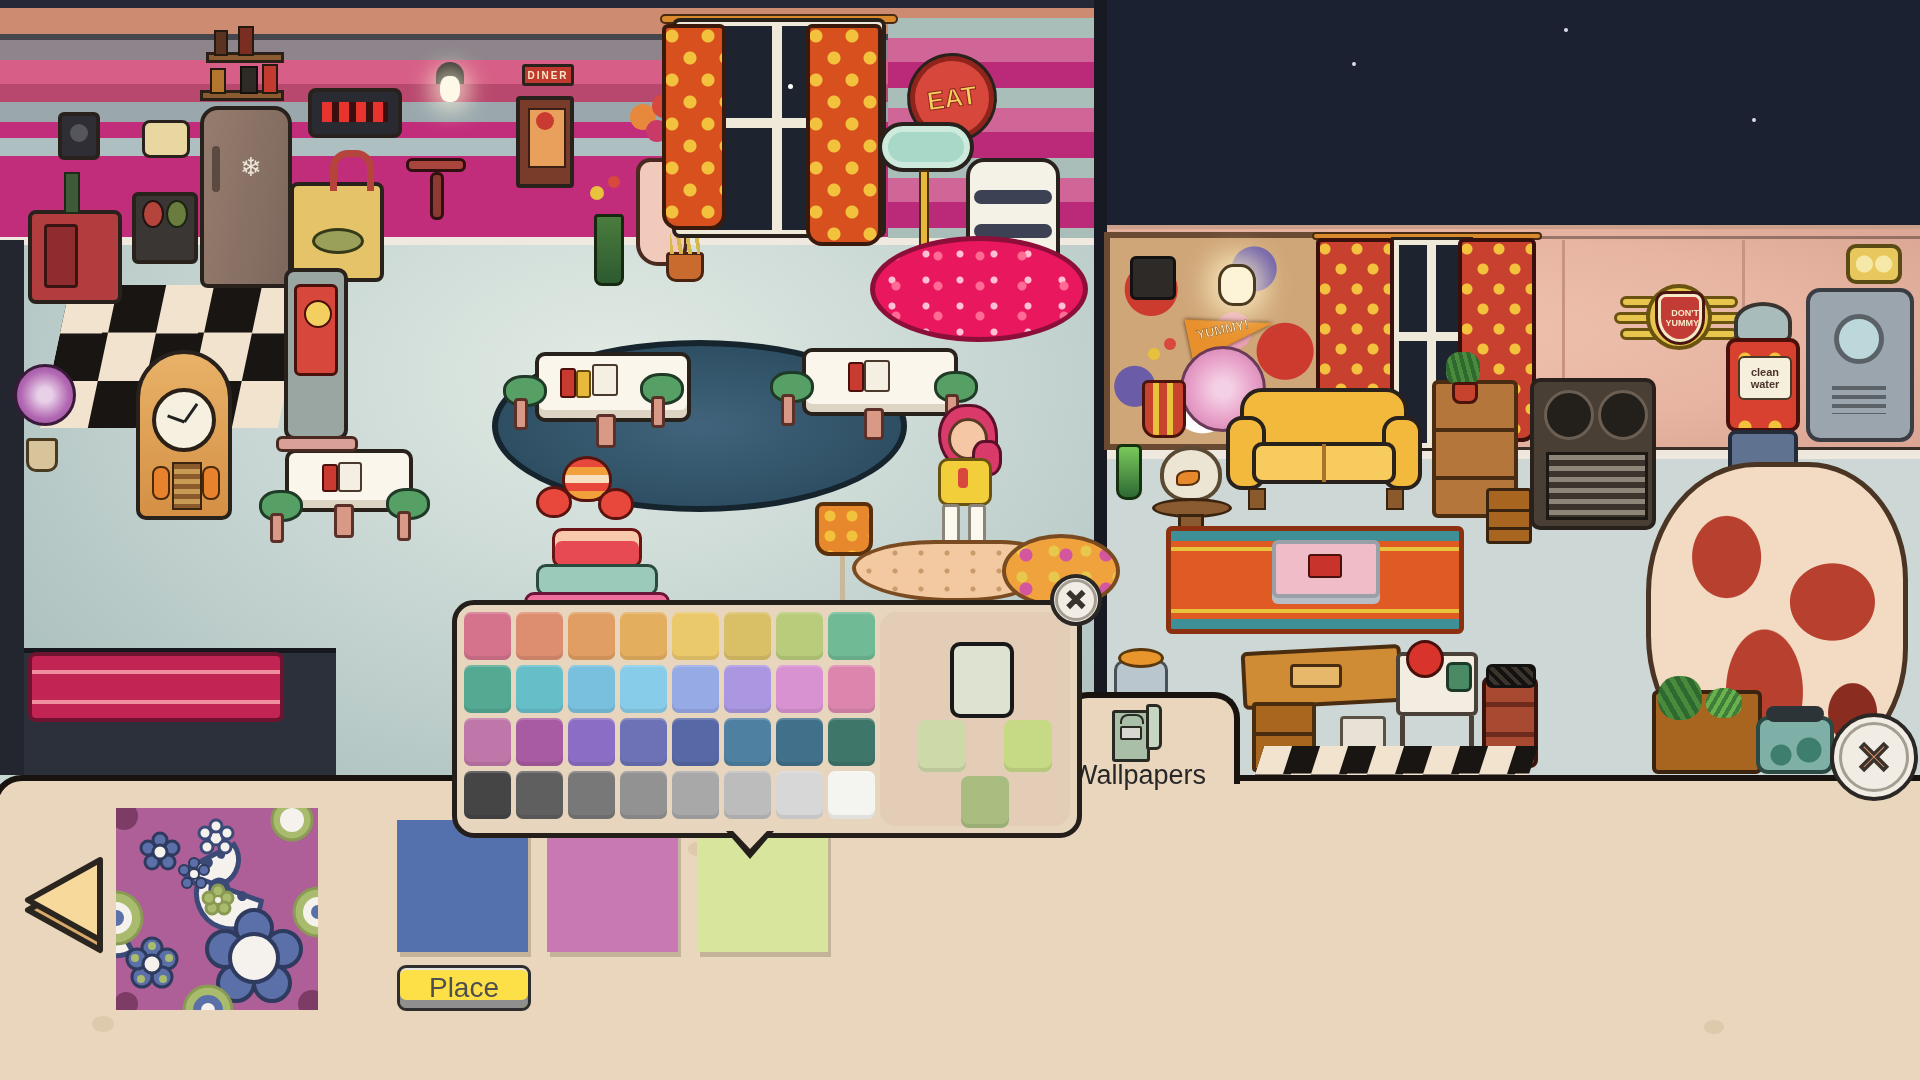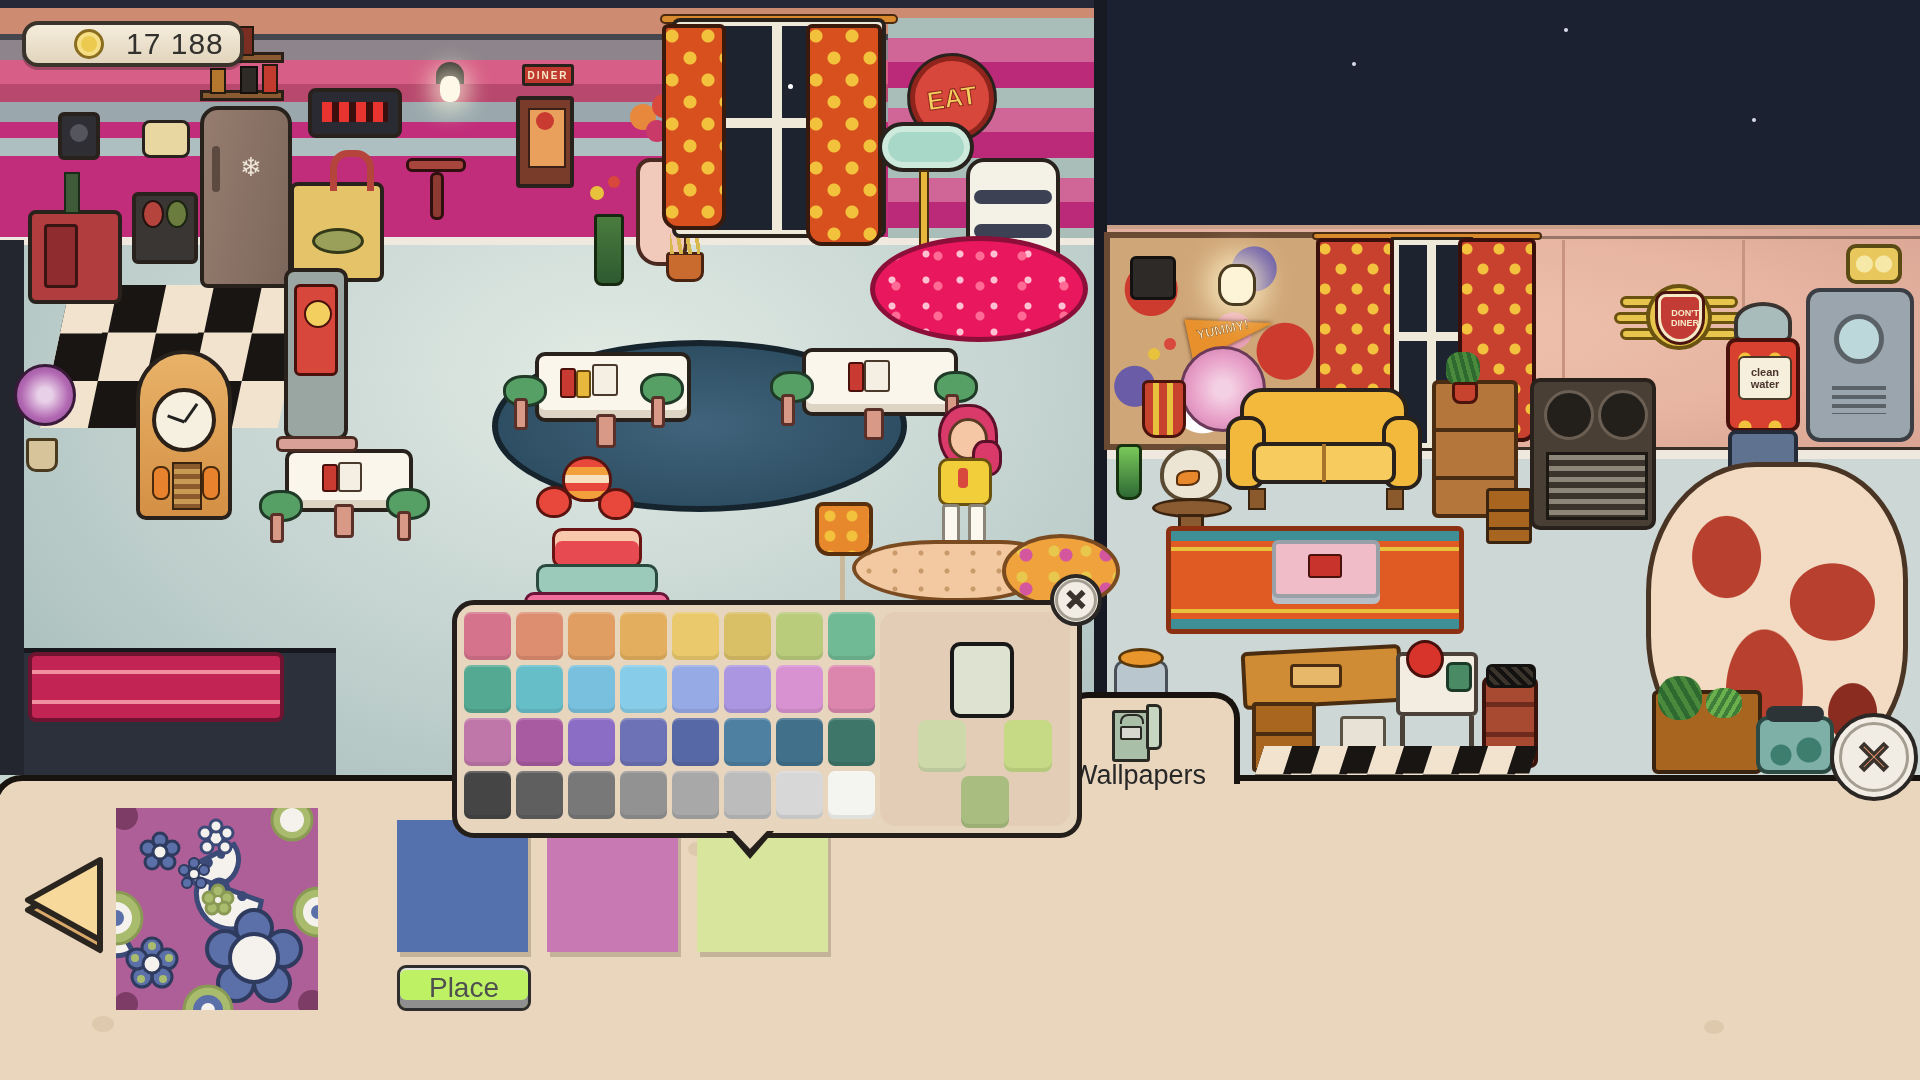--- a/index.html
+++ b/index.html
@@ -59,21 +59,21 @@
   .close-btn{border-radius:50%;background:#f1ede4;border:4px solid #2b2724;box-sizing:border-box;z-index:30;
     display:flex;align-items:center;justify-content:center;}
   .close-ring{position:absolute;border-radius:50%;border:3px solid #a49e92;}
   .xmark{font-weight:bold;color:#e8996c;-webkit-text-stroke:2px #3a322c;z-index:2;}
   #coin-badge{left:22px;top:21px;width:222px;height:46px;background:linear-gradient(180deg,#f4ecdb,#e2d5bd);
     border:4px solid #3a332c;border-radius:16px;box-sizing:border-box;z-index:30;
     display:flex;align-items:center;box-shadow:0 3px 0 rgba(0,0,0,.25);}
   #coin-icon{width:30px;height:30px;border-radius:50%;background:#ecc94f;border:3px solid #8a6d20;
     box-sizing:border-box;margin-left:48px;box-shadow:inset 0 0 0 4px #f5de86;}
   #coin-count{font-size:30px;color:#33312e;margin-left:22px;letter-spacing:1px;}
-  #place-btn{left:397px;top:965px;width:134px;height:46px;background:#bef264;border:3px solid #2e2e2e;
+  #place-btn{left:397px;top:965px;width:134px;height:46px;background:#fde047;border:3px solid #2e2e2e;
     border-radius:9px;box-sizing:border-box;z-index:11;color:#4f4f4f;font-size:28px;
     display:flex;align-items:center;justify-content:center;box-shadow:inset 0 -8px 0 #8f8f8f, inset 0 2px 0 #e2e2e2;}
   .tray-sw{top:820px;width:131px;height:132px;z-index:11;box-shadow:3px 5px 0 rgba(90,70,50,.25);}
   #preview{left:116px;top:808px;width:202px;height:202px;z-index:11;}
   .pv-navy{fill:#f5f2ee;stroke:#3c4a78;stroke-width:5;}
   #back-arrow{left:14px;top:852px;z-index:11;}
 </style>
 </head>
 <body>
 
@@ -262,21 +262,21 @@
   <div class="abs o" style="left:1530px;top:378px;width:126px;height:152px;background:#4a3f35;border-radius:10px;"></div>
   <div class="abs" style="left:1544px;top:390px;width:44px;height:44px;border-radius:50%;background:#23201c;border:3px solid #6a5f52;"></div>
   <div class="abs" style="left:1598px;top:390px;width:44px;height:44px;border-radius:50%;background:#23201c;border:3px solid #6a5f52;"></div>
   <div class="abs" style="left:1546px;top:452px;width:96px;height:62px;background:repeating-linear-gradient(180deg,#8d8578 0 5px,#3a342c 5px 11px);border:3px solid #1c1814;"></div>
 
   <div class="abs" style="left:1620px;top:296px;width:118px;height:12px;background:#e8c54c;border:3px solid #6a5210;border-radius:8px;box-sizing:border-box;"></div>
   <div class="abs" style="left:1614px;top:312px;width:130px;height:12px;background:#e8c54c;border:3px solid #6a5210;border-radius:8px;box-sizing:border-box;"></div>
   <div class="abs" style="left:1620px;top:328px;width:118px;height:12px;background:#e8c54c;border:3px solid #6a5210;border-radius:8px;box-sizing:border-box;"></div>
   <div class="abs" style="left:1646px;top:284px;width:66px;height:66px;border-radius:50%;background:#e8c54c;border:4px solid #6a5210;box-sizing:border-box;"></div>
   <div class="abs" style="left:1658px;top:294px;width:44px;height:48px;background:#c23b34;border:3px solid #f6e9c8;border-radius:8px 8px 50% 50%;box-sizing:border-box;display:flex;align-items:center;justify-content:center;box-shadow:0 0 0 3px #4a1410;">
-    <span class="sign-text" style="font-size:9px;line-height:10px;">DON'T DINER</span>
+    <span class="sign-text" style="font-size:9px;line-height:10px;">DON'T YUMMY</span>
     </div>
 
   <div class="abs" style="left:1734px;top:302px;width:58px;height:40px;background:#a8bcbc;border:4px solid #3a3430;border-radius:50% 50% 8px 8px;box-sizing:border-box;"></div>
   <div class="abs" style="left:1726px;top:338px;width:74px;height:94px;background:#d8402f;border:4px solid #4a100c;border-radius:10px;box-sizing:border-box;background-image:radial-gradient(circle,#f2c23c 6px,transparent 7px);background-size:30px 34px;"></div>
   <div class="abs" style="left:1738px;top:356px;width:50px;height:40px;background:#f6efdc;border:2px solid #4a3a28;border-radius:6px;display:flex;align-items:center;justify-content:center;text-align:center;">
     <span style="font-size:11px;color:#4a342c;font-weight:bold;">clean water</span>
     </div>
   <div class="abs" style="left:1728px;top:430px;width:70px;height:62px;background:#5f7290;border:4px solid #242c3a;border-radius:8px;box-sizing:border-box;"></div>
 
   <div class="abs" style="left:1806px;top:288px;width:108px;height:154px;background:#9aa5ad;border:4px solid #3a3e44;border-radius:14px;box-sizing:border-box;"></div>
@@ -363,24 +363,20 @@
     </div>
   <div class="abs" id="sel-current" style="background: rgb(222, 227, 209);"></div>
   <div class="abs sel-sw" id="sel-left" style="left: 918px; top: 720px; background: rgb(205, 217, 169);"></div>
   <div class="abs sel-sw" id="sel-right" style="left: 1004px; top: 720px; background: rgb(198, 217, 133);"></div>
   <div class="abs sel-sw" id="sel-bottom" style="left: 961px; top: 776px; background: rgb(169, 189, 129);"></div>
   <div class="abs close-btn" style="left:1050px;top:574px;width:52px;height:52px;">
     <div class="close-ring" style="width:36px;height:36px;"></div>
     <span class="xmark" style="font-size:26px;">✕</span>
   </div>
 
-  <div class="abs" id="coin-badge">
-    <div id="coin-icon"></div>
-    <span id="coin-count">17 188</span>
-  </div>
 
   <svg class="abs" id="back-arrow" width="92" height="108" viewBox="0 0 92 108">
     <polygon points="86,18 14,58 86,98" fill="#d9a86b" stroke="#2b2520" stroke-width="6" stroke-linejoin="round"></polygon>
     <polygon points="86,8 14,48 86,88" fill="#f8d99c" stroke="#2b2520" stroke-width="6" stroke-linejoin="round"></polygon>
   </svg>
 
   <svg class="abs" id="preview" viewBox="0 0 202 202">
     <rect x="0" y="0" width="202" height="202" fill="#ae5f98"></rect>
 
     <g transform="translate(68,22) rotate(14)">

